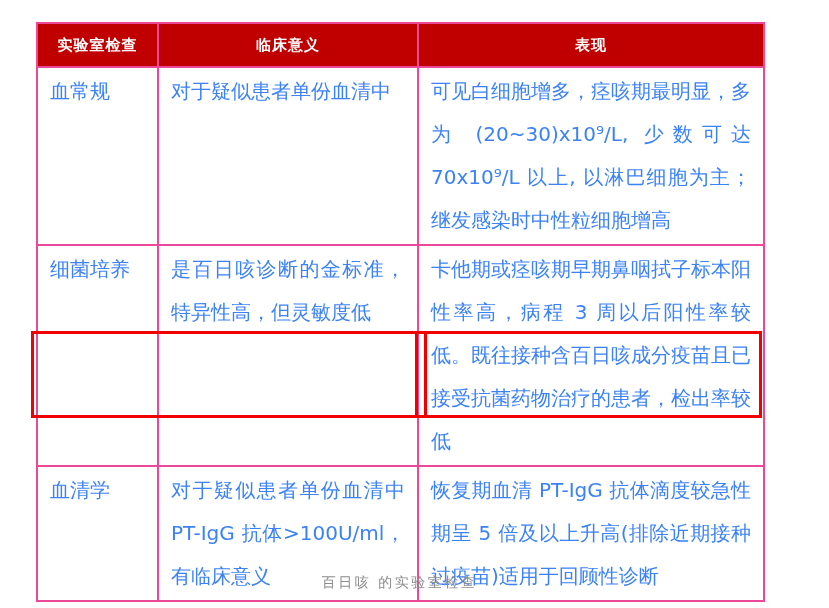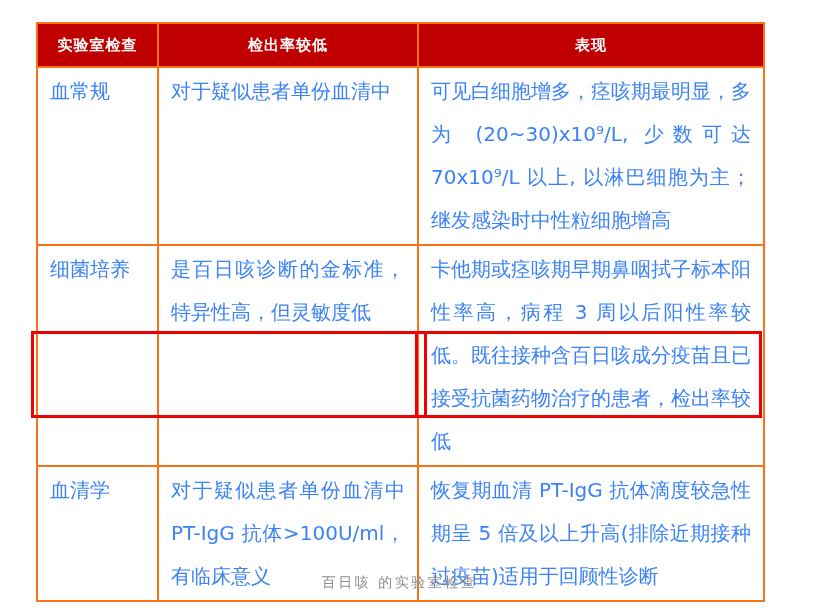--- a/index.html
+++ b/index.html
@@ -16,21 +16,21 @@
     left: 36px;
     top: 22px;
     width: 727px;
     border-collapse: collapse;
     table-layout: fixed;
   }
   col.c1 { width: 121px; }
   col.c2 { width: 260px; }
   col.c3 { width: 346px; }
   .lab-table th, .lab-table td {
-    border: 2px solid #f97316;
+    border: 2px solid #ec4899;
   }
   .lab-table th {
     background: #c00000;
     color: #ffffff;
     font-weight: bold;
     font-size: 15px;
     height: 40px;
     text-align: center;
     letter-spacing: 1px;
     vertical-align: middle;
@@ -74,21 +74,21 @@
 
   <table class="lab-table">
     <colgroup>
         <col class="c1">
         <col class="c2">
         <col class="c3">
       </colgroup>
     <thead>
       <tr>
         <th>实验室检查</th>
-        <th>检出率较低</th>
+        <th>临床意义</th>
         <th>表现</th>
       </tr>
     </thead>
     <tbody>
       <tr class="r0">
         <td class="cell-test">血常规</td>
         <td class="cell-signif">对于疑似患者单份血清中</td>
         <td class="cell-manifest">可见白细胞增多，痉咳期最明显，多为 (20~30)x10⁹/L, 少数可达 70x10⁹/L 以上, 以淋巴细胞为主；继发感染时中性粒细胞增高</td>
       </tr>
       <tr class="r1">

